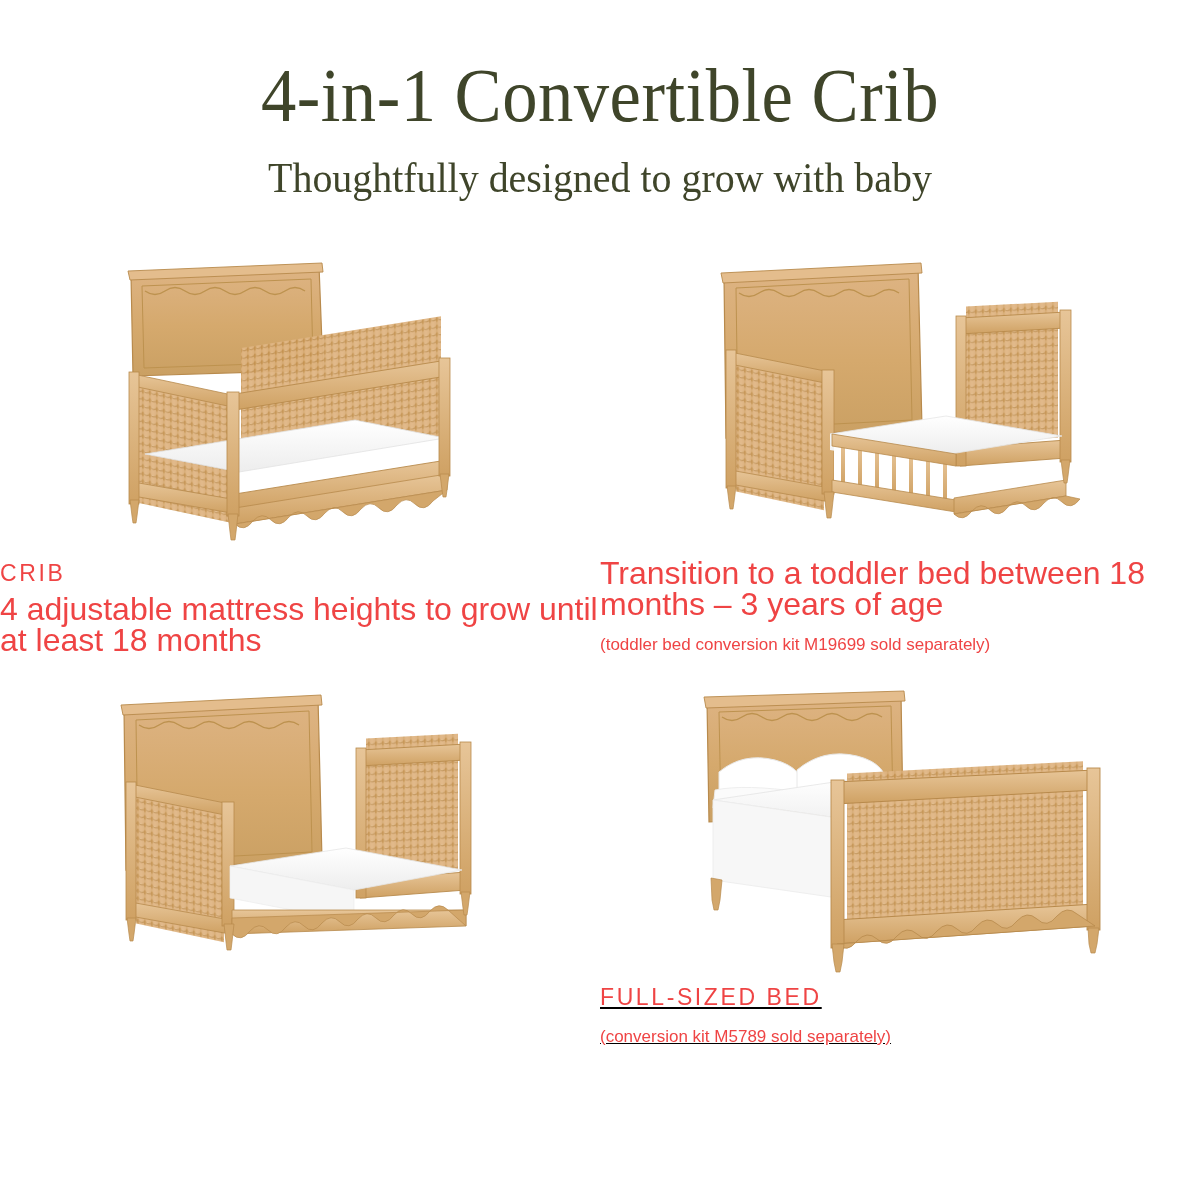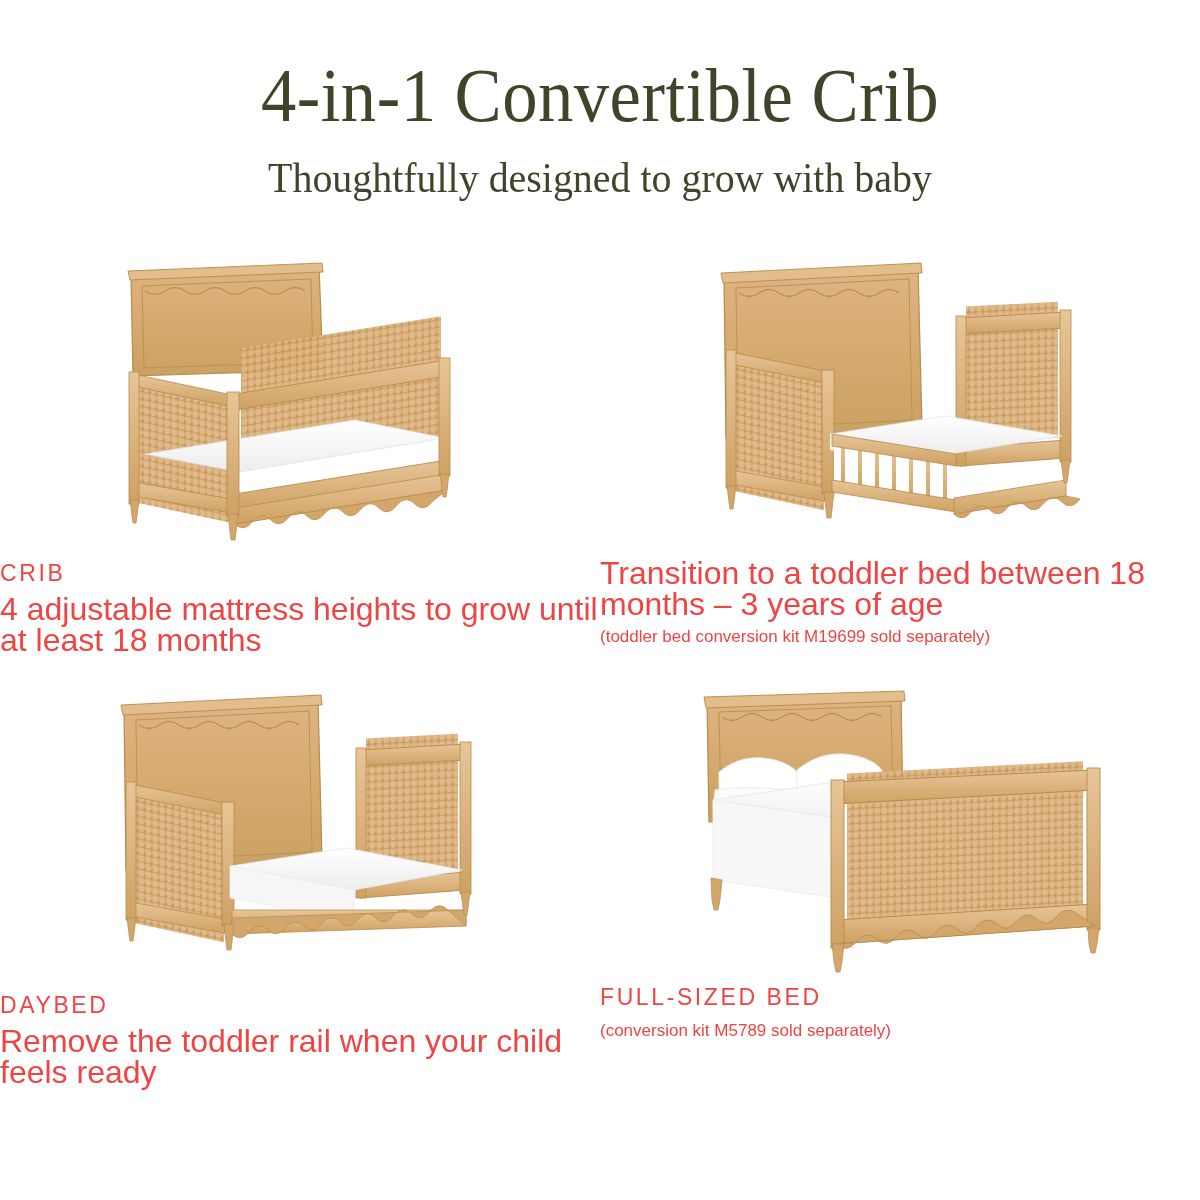--- a/index.html
+++ b/index.html
@@ -53,21 +53,21 @@
     width: 1200px;
     height: 940px;
   }
   .panel {
     position: absolute;
     width: 600px;
   }
   .panel-tl { left: 0;   top: 0;   }
   .panel-tr { left: 600px; top: 0; }
   .panel-bl { left: 0;   top: 432px; }
-  .panel-br { left: 600px; top: 424px; }
+  .panel-br { left: 600px; top: 424px; text-decoration: underline; }
 
   .figure {
     position: relative;
     width: 600px;
     height: 300px;
   }
   .figure svg { display: block; margin: 0 auto; }
 
   .caption {
     width: 600px;
@@ -83,21 +83,21 @@
   }
   .cap-desc {
     font-size: 32px;
     line-height: 31px;
     margin: 0;
     font-weight: 400;
   }
   .cap-note {
     font-size: 17px;
     line-height: 26px;
-    margin: 4px 0 0 0;
+    margin: 12px 0 0 0;
     font-weight: 400;
   }
 </style>
 </head>
 <body>
 
 <div class="page">
 
   <div class="header">
     <h1 class="title">4-in-1 Convertible Crib</h1>
@@ -289,24 +289,20 @@
             <path d="M122,244 q9,9 18,-3 q9,-10 18,-1 q9,9 18,-3 q9,-10 18,-1 q9,9 18,-3 q9,-10 18,-1 q9,9 18,-3 q9,-10 18,-1 q9,9 18,-3 q9,-10 18,-1 q9,9 18,-3 q9,-10 18,-1 L356,236 L356,220 L122,228 Z" fill="#d3a76b" stroke="#b88a4c" stroke-width="0.7"></path>
           </g>
 
           <g>
             <path d="M17,228 l9,0 l-2,16 l-1,7 l-3,0 l-1,-7 Z" fill="#d3a76b" stroke="#b88a4c" stroke-width="0.7"></path>
             <path d="M114,234 l10,0 l-2,18 l-1,8 l-4,0 l-1,-8 Z" fill="#d3a76b" stroke="#b88a4c" stroke-width="0.7"></path>
             <path d="M351,202 l9,0 l-2,16 l-1,7 l-3,0 l-1,-7 Z" fill="#d3a76b" stroke="#b88a4c" stroke-width="0.7"></path>
           </g>
         </svg>
       </div>
-      <div class="caption">
-        <p class="cap-label">DAYBED</p>
-        <p class="cap-desc">Remove the toddler rail when your child feels ready</p>
-      </div>
     </div>
 
     <div class="panel panel-br">
       <div class="figure">
         <svg width="430" height="300" viewBox="0 0 430 300">
 
           <g>
             <polygon points="22,18 216,12 218,132 24,140" fill="url(#woodPanel)" stroke="#b88a4c" stroke-width="1.2"></polygon>
             <polygon points="19,15 219,9 220,19 21,26" fill="#e4bd8d" stroke="#b88a4c" stroke-width="0.9"></polygon>
             <polygon points="34,30 206,24 208,124 36,131" fill="none" stroke="#bd924f" stroke-width="1"></polygon>

